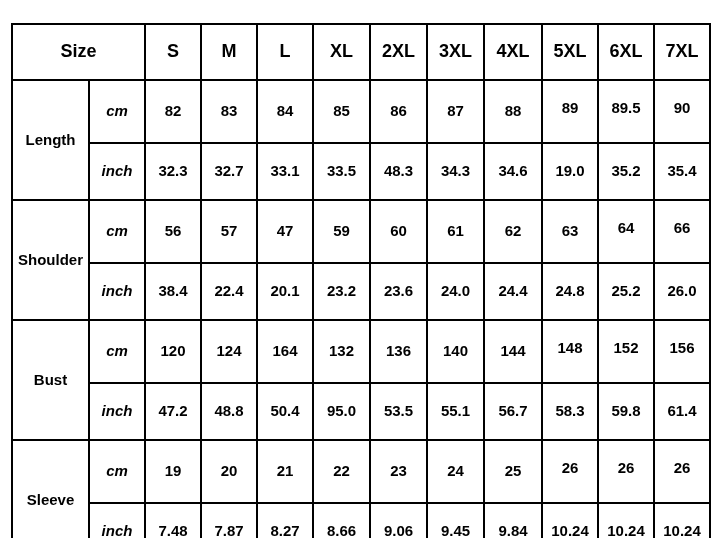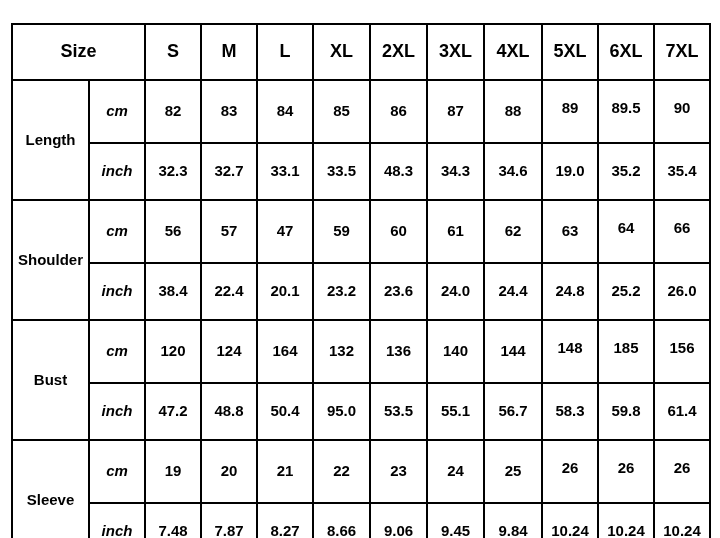--- a/index.html
+++ b/index.html
@@ -163,21 +163,21 @@
         <td class="measure-label" rowspan="2">Bust</td>
         <td class="unit-cell">cm</td>
         <td class="value-cell">120</td>
         <td class="value-cell">124</td>
         <td class="value-cell">164</td>
         <td class="value-cell">132</td>
         <td class="value-cell">136</td>
         <td class="value-cell">140</td>
         <td class="value-cell">144</td>
         <td class="value-cell nudge-up">148</td>
-        <td class="value-cell nudge-up">185</td>
+        <td class="value-cell nudge-up">152</td>
         <td class="value-cell nudge-up">156</td>
       </tr>
       <tr class="data-row">
         <td class="unit-cell">inch</td>
         <td class="value-cell">47.2</td>
         <td class="value-cell">48.8</td>
         <td class="value-cell">50.4</td>
         <td class="value-cell">95.0</td>
         <td class="value-cell">53.5</td>
         <td class="value-cell">55.1</td>

